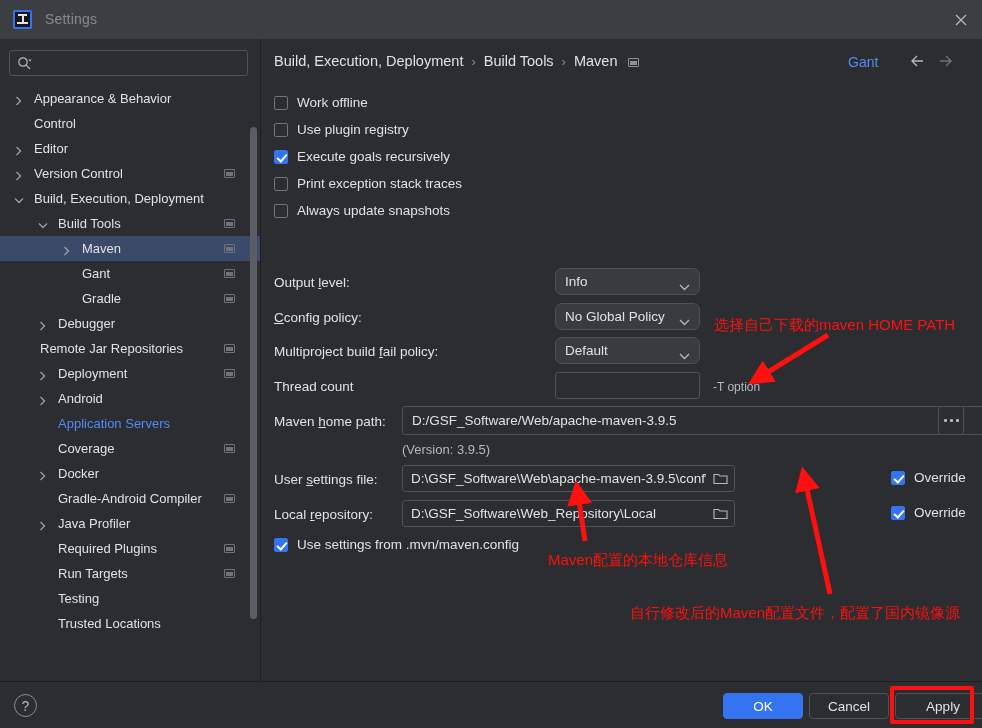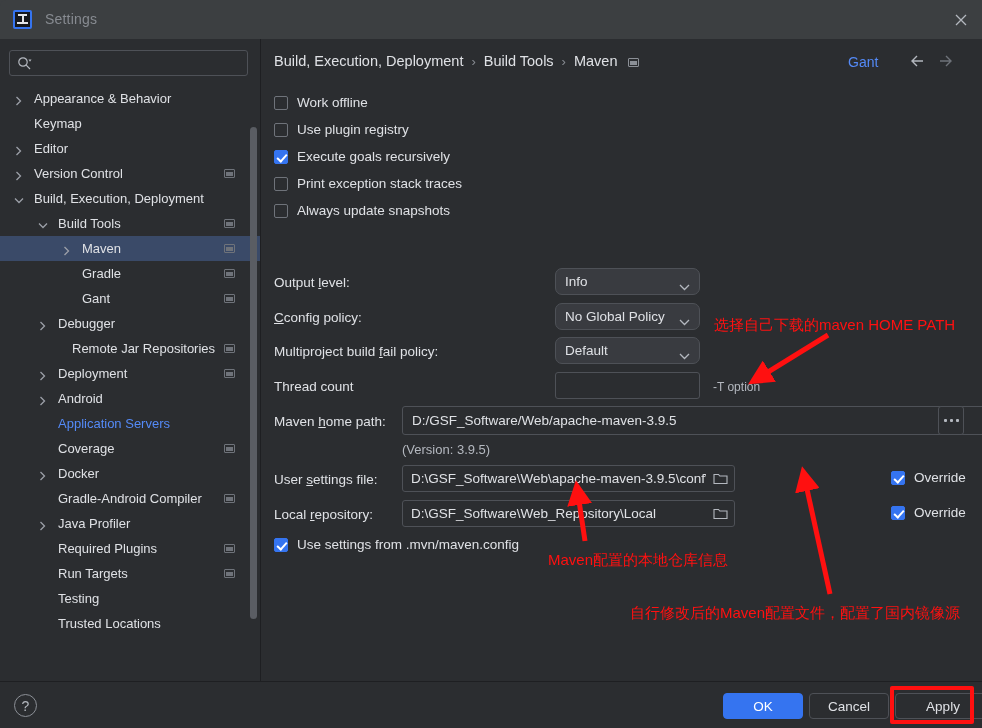--- a/index.html
+++ b/index.html
@@ -339,21 +339,21 @@
     </div>
 
     <div class="tree" id="tree">
         <div class="trow">
           <span class="chev" style="left:14px;top:8px"><svg width="10" height="10" viewBox="0 0 10 10">
               <path d="M2.5 1 L6.5 5 L2.5 9" stroke="#9ca0a8" stroke-width="1.3" fill="none"></path>
             </svg></span>
           <span class="lbl" style="left:34px">Appearance &amp; Behavior</span>
         </div>
         <div class="trow">
-          <span class="lbl" style="left:34px">Keymap</span>
+          <span class="lbl" style="left:34px">Control</span>
         </div>
         <div class="trow">
           <span class="chev" style="left:14px;top:8px"><svg width="10" height="10" viewBox="0 0 10 10">
               <path d="M2.5 1 L6.5 5 L2.5 9" stroke="#9ca0a8" stroke-width="1.3" fill="none"></path>
             </svg></span>
           <span class="lbl" style="left:34px">Editor</span>
         </div>
         <div class="trow">
           <span class="chev" style="left:14px;top:8px"><svg width="10" height="10" viewBox="0 0 10 10">
               <path d="M2.5 1 L6.5 5 L2.5 9" stroke="#9ca0a8" stroke-width="1.3" fill="none"></path>
@@ -381,39 +381,39 @@
         <div class="trow sel">
           <span class="chev" style="left:62px;top:8px"><svg width="10" height="10" viewBox="0 0 10 10">
               <path d="M2.5 1 L6.5 5 L2.5 9" stroke="#9ca0a8" stroke-width="1.3" fill="none"></path>
             </svg></span>
           <span class="lbl" style="left:82px">Maven</span>
           <span class="panelicon">
             <i></i>
           </span>
         </div>
         <div class="trow">
+          <span class="lbl" style="left:82px">Gant</span>
+          <span class="panelicon">
+            <i></i>
+          </span>
+        </div>
+        <div class="trow">
           <span class="lbl" style="left:82px">Gradle</span>
           <span class="panelicon">
             <i></i>
           </span>
         </div>
         <div class="trow">
-          <span class="lbl" style="left:82px">Gant</span>
-          <span class="panelicon">
-            <i></i>
-          </span>
-        </div>
-        <div class="trow">
           <span class="chev" style="left:38px;top:8px"><svg width="10" height="10" viewBox="0 0 10 10">
               <path d="M2.5 1 L6.5 5 L2.5 9" stroke="#9ca0a8" stroke-width="1.3" fill="none"></path>
             </svg></span>
           <span class="lbl" style="left:58px">Debugger</span>
         </div>
         <div class="trow">
-          <span class="lbl" style="left:72px">Remote Jar Repositories</span>
+          <span class="lbl" style="left:40px">Remote Jar Repositories</span>
           <span class="panelicon">
             <i></i>
           </span>
         </div>
         <div class="trow">
           <span class="chev" style="left:38px;top:8px"><svg width="10" height="10" viewBox="0 0 10 10">
               <path d="M2.5 1 L6.5 5 L2.5 9" stroke="#9ca0a8" stroke-width="1.3" fill="none"></path>
             </svg></span>
           <span class="lbl" style="left:58px">Deployment</span>
           <span class="panelicon">

